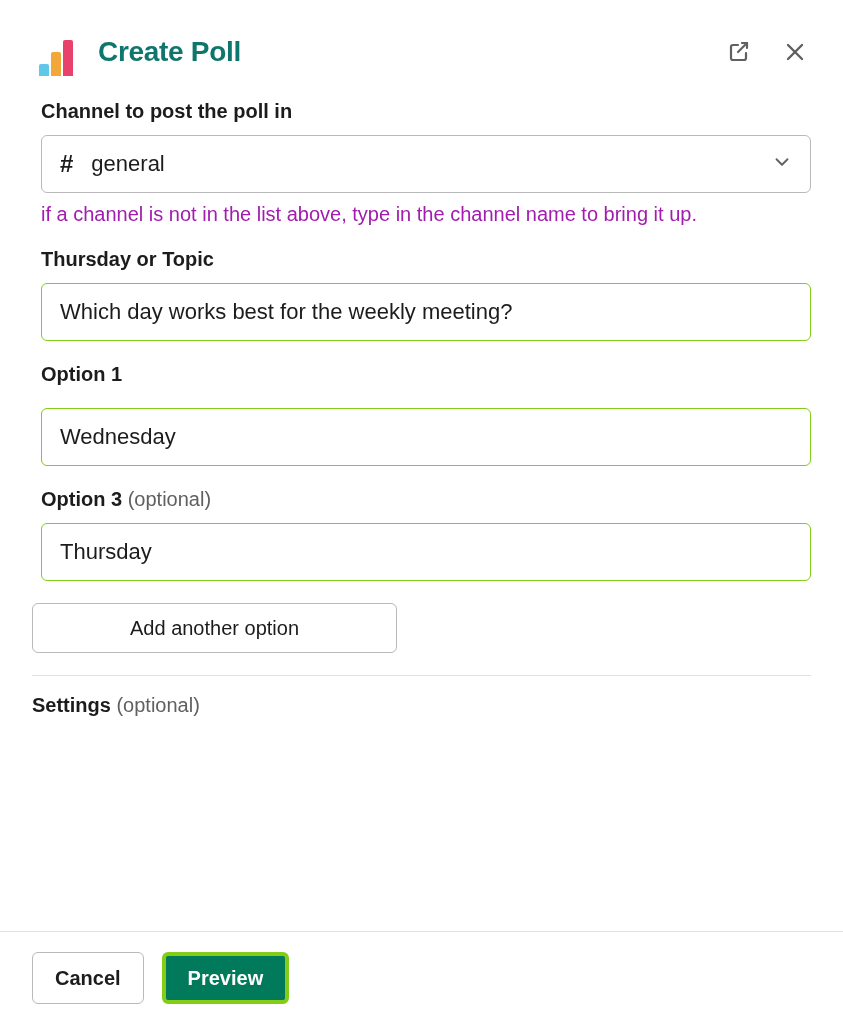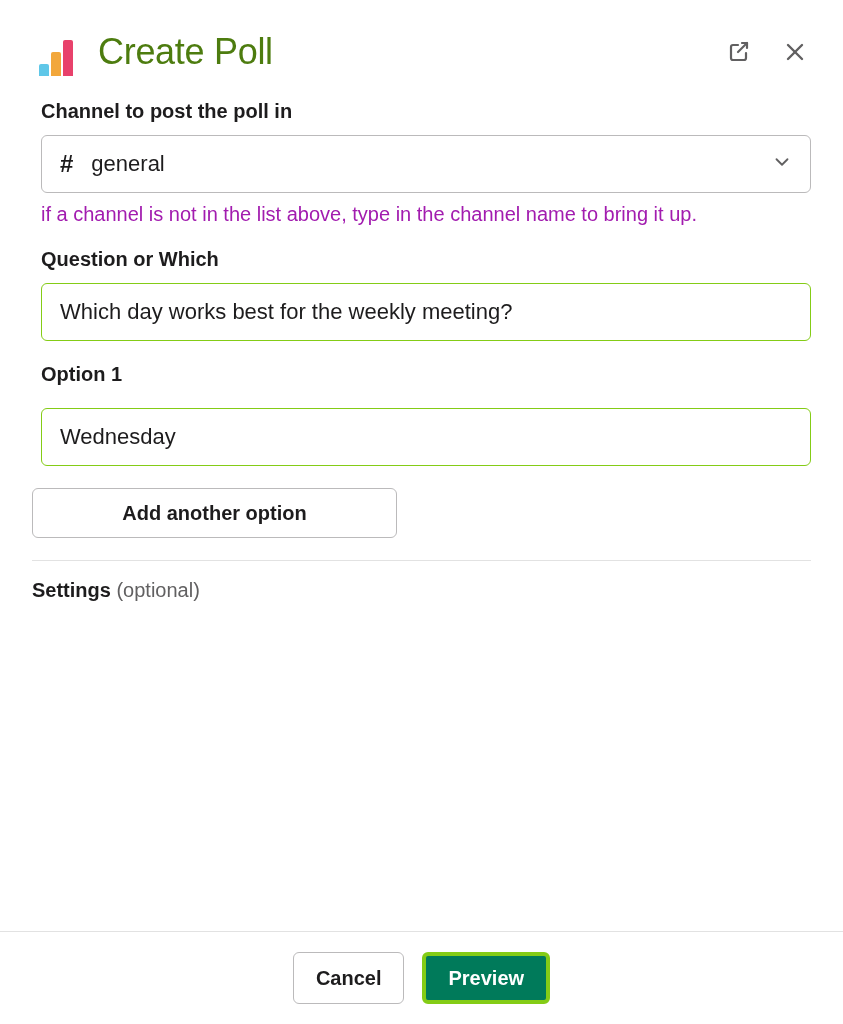--- a/index.html
+++ b/index.html
@@ -47,23 +47,23 @@
       background: #F2A73B;
       border-radius: 2px 2px 0 0;
     }
     .bar3 {
       width: 10px;
       height: 36px;
       background: #E8416B;
       border-radius: 2px 2px 0 0;
     }
     .title {
-      font-size: 36px;
-      font-weight: 400;
-      color: #4d7c0f;
+      font-size: 28px;
+      font-weight: 700;
+      color: #0f766e;
       letter-spacing: -0.3px;
       flex: 1;
     }
     .header-actions {
       display: flex;
       align-items: center;
       gap: 24px;
     }
     .icon-btn {
       background: none;
@@ -159,21 +159,21 @@
       font-family: inherit;
       background: #fff;
     }
     .add-btn {
       width: 365px;
       height: 50px;
       border: 1px solid #bbbabb;
       border-radius: 6px;
       background: #fff;
       font-size: 20px;
-      font-weight: 700;
+      font-weight: 400;
       color: #1d1c1d;
       cursor: pointer;
       font-family: inherit;
     }
     .divider {
       border: none;
       border-top: 1px solid #e2e2e2;
       margin: 22px 0 18px 0;
     }
     .settings-label {
@@ -184,21 +184,21 @@
     .settings-label .optional {
       font-weight: 400;
       color: #616061;
     }
     .footer-border {
       border-top: 1px solid #e2e2e2;
     }
     .footer {
       padding: 20px 32px 20px 32px;
       display: flex;
-      justify-content: center;
+      justify-content: flex-start;
       gap: 18px;
       background: #fff;
     }
     .btn {
       height: 52px;
       padding: 0 22px;
       font-size: 20px;
       font-weight: 700;
       border-radius: 6px;
       cursor: pointer;
@@ -261,34 +261,40 @@
         <span class="chevron">
           <svg width="22" height="22" viewBox="0 0 24 24" fill="none" stroke="currentColor" stroke-width="2" stroke-linecap="round" stroke-linejoin="round">
             <polyline points="6 9 12 15 18 9"></polyline>
           </svg>
         </span>
       </div>
       <div class="hint">if a channel is not in the list above, type in the channel name to bring it up.</div>
     </div>
 
     <div class="field-group">
-      <label class="label">Question or Which</label>
+      <label class="label">Thursday or Topic</label>
       <input class="input" type="text" value="Which day works best for the weekly meeting?" style="">
     </div>
 
     <div class="field-group">
       <label class="label">
         <span>Option 1</span><span class="optional"></span>
       </label>
     </div>
 
     <div class="field-group">
       <input class="input" type="text" value="Wednesday" style="">
     </div>
 
+    <div class="field-group">
+      <label class="label">
+        <span>Option 3 </span><span class="optional">(optional)</span>
+      </label>
+      <input class="input" type="text" value="Thursday" style="">
+    </div>
 
     <button class="add-btn">Add another option</button>
 
     <hr class="divider">
 
     <div class="fade-mask">
       <div class="settings-label">
         <span>Settings </span><span class="optional">(optional)</span>
       </div>
     </div>

